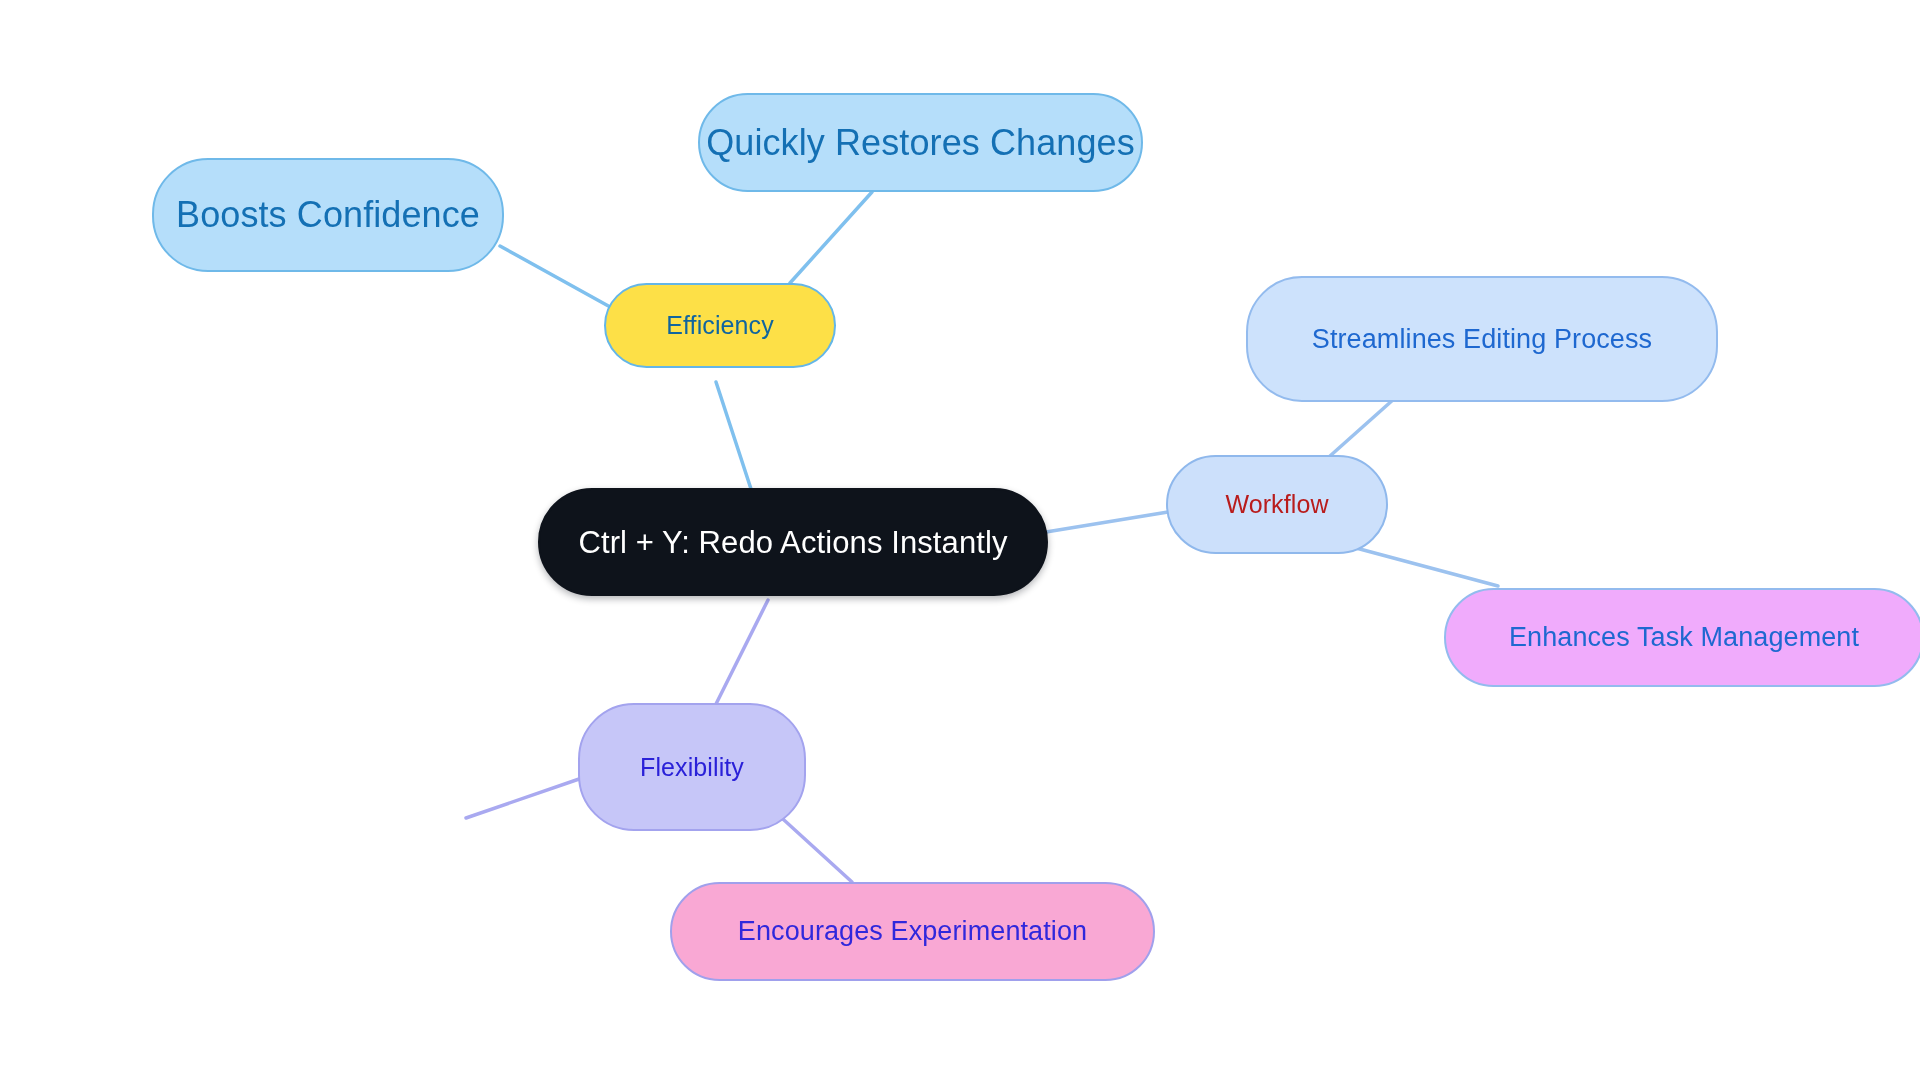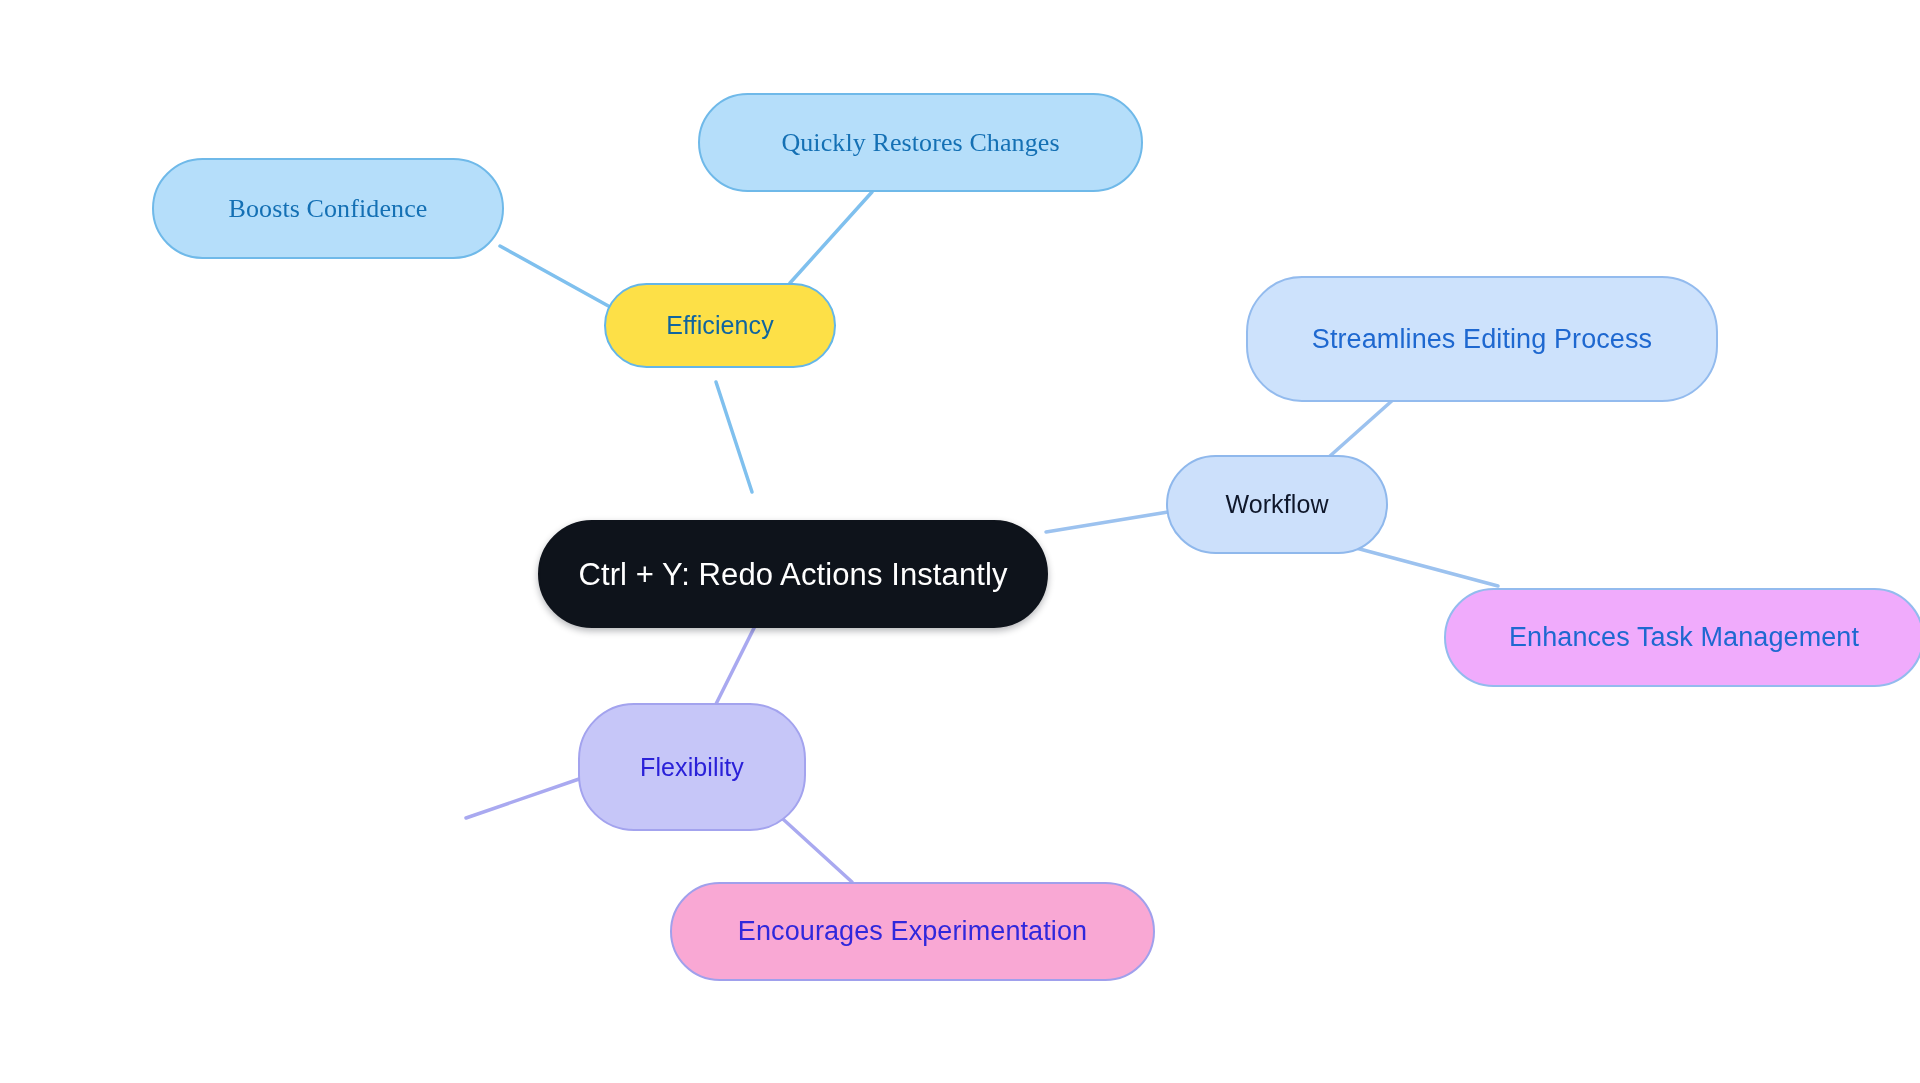--- a/index.html
+++ b/index.html
@@ -66,22 +66,21 @@
   .node.branch-efficiency .node-label {
     color: #10659F;
     font-size: 25px;
   }
   .node.leaf-efficiency {
     background: #B5DEFA;
     border-color: #6FB9E9;
   }
   .node.leaf-efficiency .node-label {
     color: #1470B4;
-    font-size: 26px;
-    font-family: Liberation Serif, serif;
+    font-size: 36px;
   }
 
   
   .node.branch-workflow {
     background: #CCE0FB;
     border-color: #8FB8EC;
   }
   .node.branch-workflow .node-label {
     color: #1B5FCC;
     font-size: 25px;
@@ -123,36 +122,36 @@
       <line x1="790" y1="283" x2="872" y2="192" stroke="#7FC0EE" stroke-width="3.5" stroke-linecap="round"></line>
       <line x1="612" y1="308" x2="500" y2="246" stroke="#7FC0EE" stroke-width="3.5" stroke-linecap="round"></line>
       <line x1="1046" y1="532" x2="1168" y2="512" stroke="#9CC2EF" stroke-width="3.5" stroke-linecap="round"></line>
       <line x1="1330" y1="456" x2="1422" y2="374" stroke="#9CC2EF" stroke-width="3.5" stroke-linecap="round"></line>
       <line x1="1356" y1="548" x2="1498" y2="586" stroke="#9CC2EF" stroke-width="3.5" stroke-linecap="round"></line>
       <line x1="768" y1="600" x2="716" y2="704" stroke="#A9A9F0" stroke-width="3.5" stroke-linecap="round"></line>
       <line x1="582" y1="778" x2="466" y2="818" stroke="#A9A9F0" stroke-width="3.5" stroke-linecap="round"></line>
       <line x1="762" y1="800" x2="852" y2="882" stroke="#A9A9F0" stroke-width="3.5" stroke-linecap="round"></line>
     </svg>
 
-  <div class="node root" id="node-root" style="left: 538px; top: 520px; width: 510px; height: 108px; background: rgb(14, 19, 27);">
+  <div class="node root" id="node-root" style="left: 538px; top: 488px; width: 510px; height: 108px; background: rgb(14, 19, 27);">
     <span class="node-label" style="color: rgb(255, 255, 255);">Ctrl + Y: Redo Actions Instantly</span>
   </div>
 
   <div class="node branch-efficiency" id="node-efficiency" style="left: 604px; top: 283px; width: 232px; height: 85px; background: #fde047; border-color: rgb(100, 182, 232);">
     <span class="node-label" style="color: rgb(16, 101, 159);">Efficiency</span>
   </div>
   <div class="node leaf-efficiency" id="node-quickly-restores-changes" style="left: 698px; top: 93px; width: 445px; height: 99px; background: rgb(181, 222, 250); border-color: rgb(111, 185, 233);">
     <span class="node-label" style="color: rgb(20, 112, 180);">Quickly Restores Changes</span>
   </div>
-  <div class="node leaf-efficiency" id="node-boosts-confidence" style="left: 152px; top: 158px; width: 352px; height: 101px; background: rgb(181, 222, 250); border-color: rgb(111, 185, 233);">
+  <div class="node leaf-efficiency" id="node-boosts-confidence" style="left: 152px; top: 158px; width: 352px; height: 114px; background: rgb(181, 222, 250); border-color: rgb(111, 185, 233);">
     <span class="node-label" style="color: rgb(20, 112, 180);">Boosts Confidence</span>
   </div>
 
   <div class="node branch-workflow" id="node-workflow" style="left: 1166px; top: 455px; width: 222px; height: 99px; background: rgb(204, 224, 251); border-color: rgb(143, 184, 236);">
-    <span class="node-label" style="color: #0f172a; text-align: center;">Workflow</span>
+    <span class="node-label" style="color: #b91c1c; text-align: center;">Workflow</span>
   </div>
   <div class="node leaf-workflow" id="node-streamlines-editing-process" style="left: 1246px; top: 276px; width: 472px; height: 126px; background: rgb(205, 226, 252); border-color: rgb(147, 187, 238);">
     <span class="node-label" style="color: rgb(30, 104, 208);">Streamlines Editing Process</span>
   </div>
   <div class="node leaf-workflow" id="node-enhances-task-management" style="left: 1444px; top: 588px; width: 480px; height: 99px; background: #f0abfc; border-color: rgb(147, 187, 238);">
     <span class="node-label" style="color: rgb(30, 104, 208);">Enhances Task Management</span>
   </div>
 
   <div class="node branch-flexibility" id="node-flexibility" style="left: 578px; top: 703px; width: 228px; height: 128px; background: rgb(198, 198, 248); border-color: rgb(163, 163, 238);">
     <span class="node-label" style="color: rgb(42, 33, 216);">Flexibility</span>

